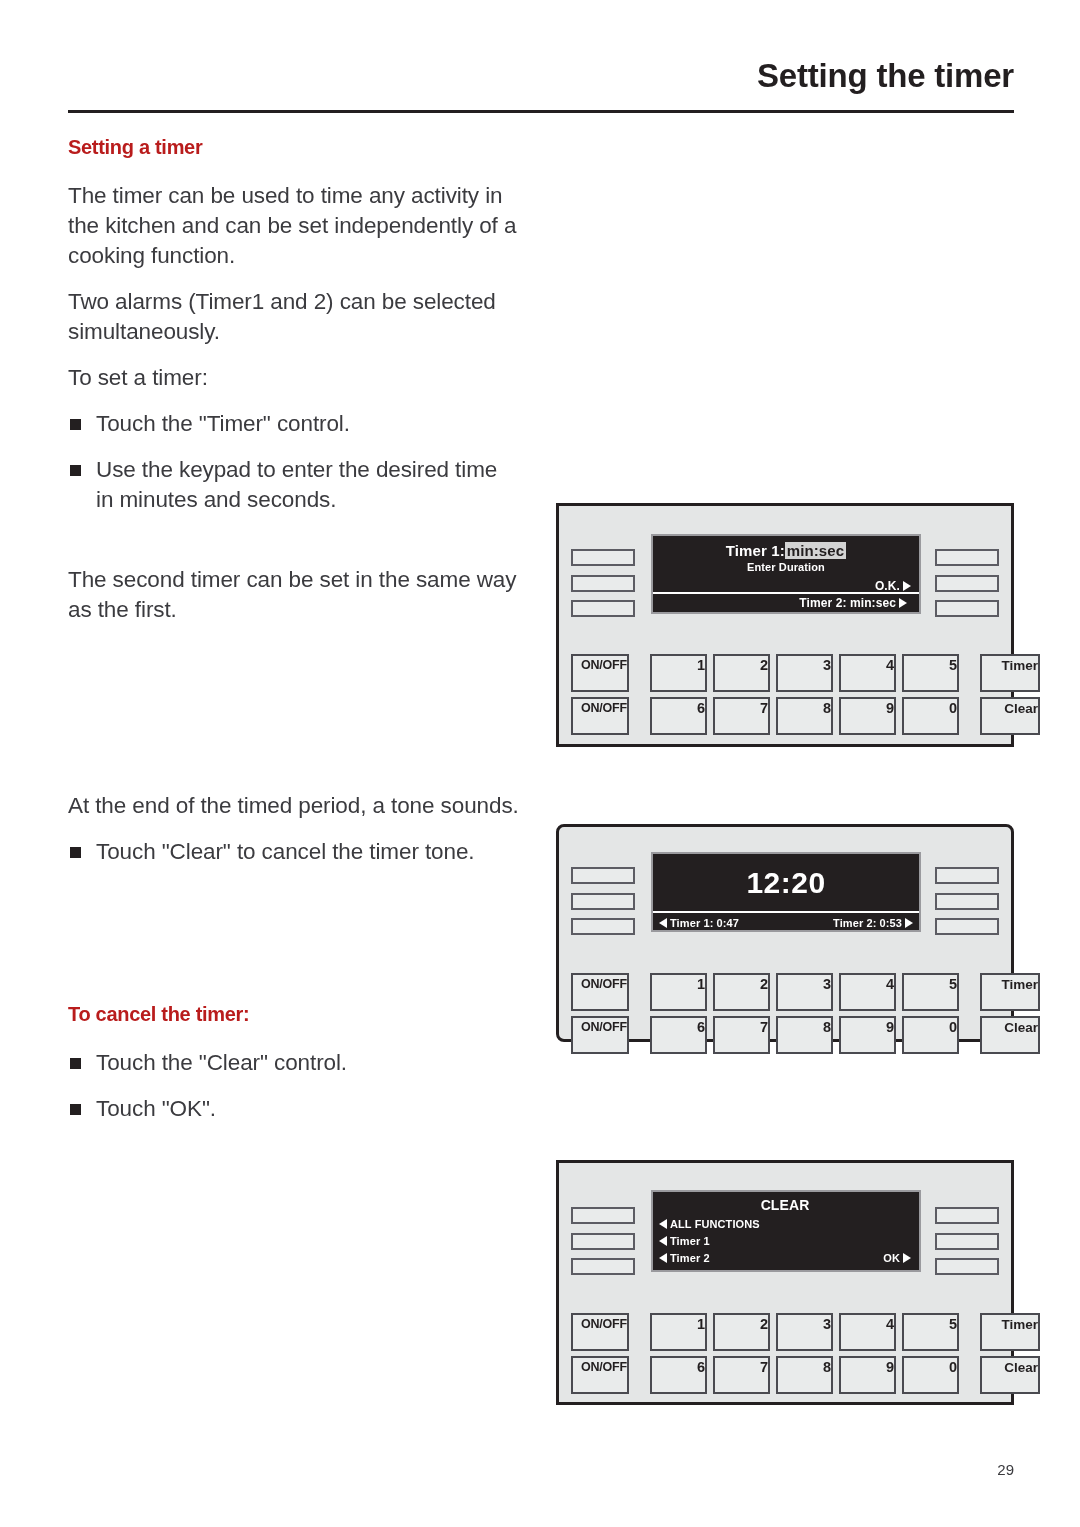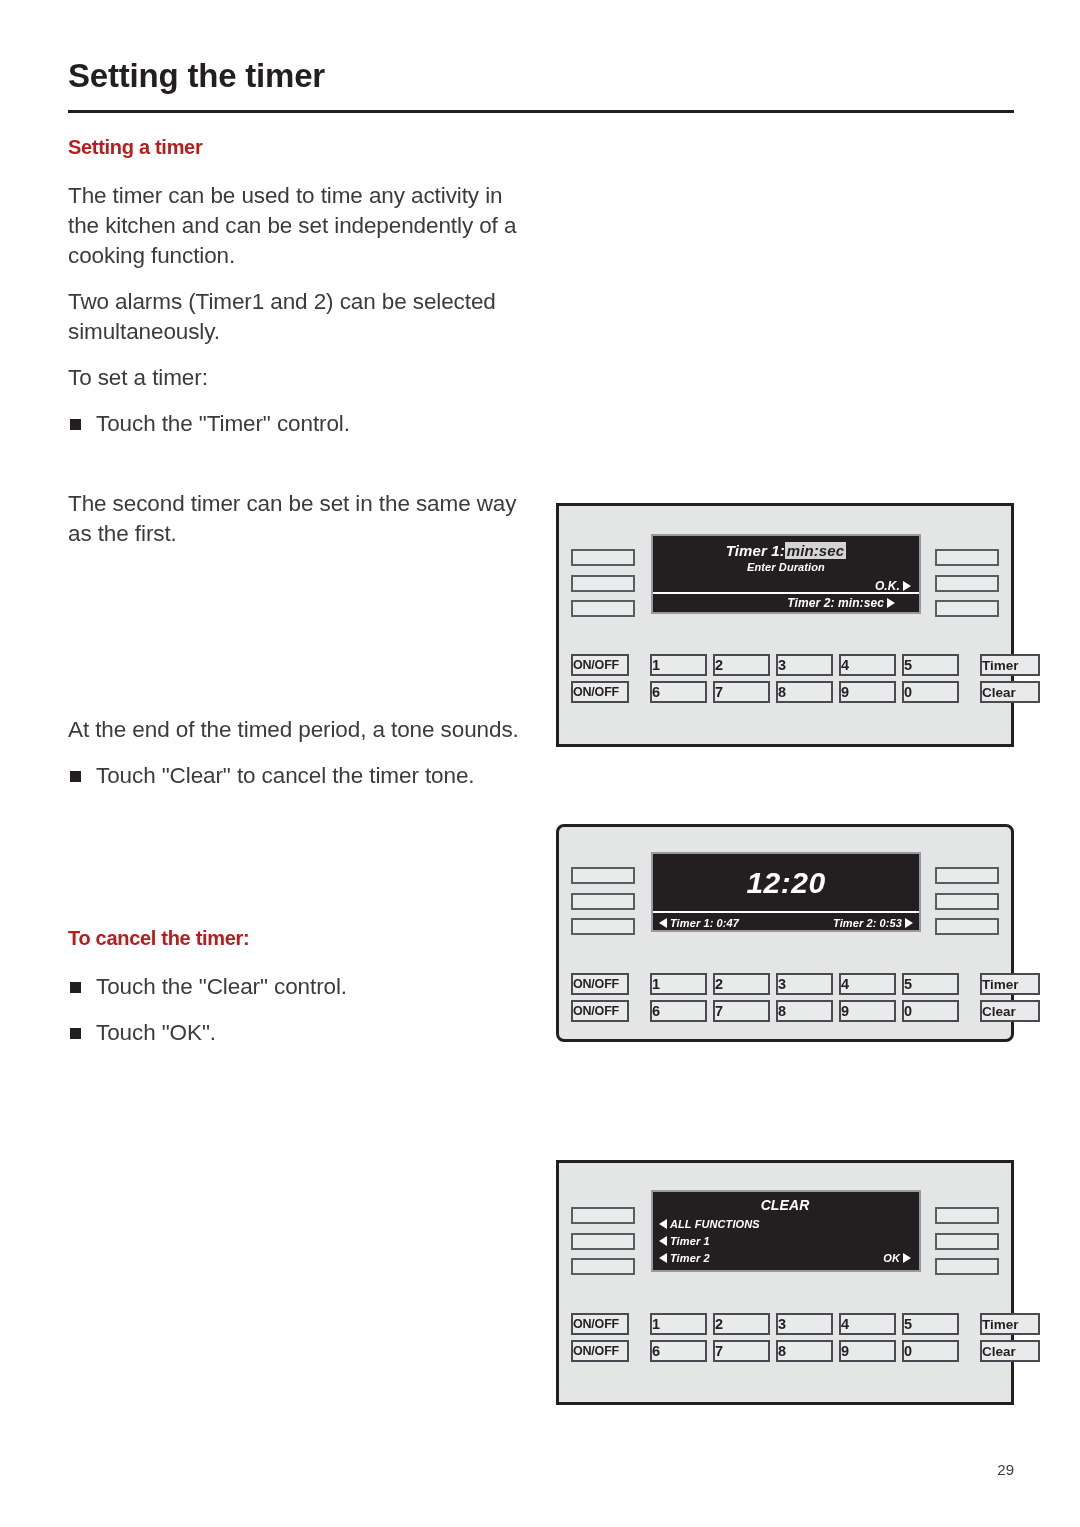--- a/index.html
+++ b/index.html
@@ -22,20 +22,21 @@
     width: 1080px;
     height: 1527px;
   }
 
   
   .header {
     position: absolute;
     left: 68px;
     top: 58px;
     width: 946px;
+    text-align: right;
   }
   .header-title {
     font-size: 33px;
     font-weight: bold;
     letter-spacing: -0.2px;
     color: #231f20;
     line-height: 1.1;
   }
   .header-rule {
     position: absolute;
@@ -117,21 +118,20 @@
     border: 2px solid #5c5c63;
     background: #e9ebeb;
   }
 
   
   .display {
     position: absolute;
     box-sizing: border-box;
     background: #231f20;
     border: 2px solid #9a9a9e;
-    font-style: italic;
   }
   .disp-main {
     position: relative;
     width: 100%;
     box-sizing: border-box;
   }
   .disp-bar {
     position: relative;
     box-sizing: border-box;
     border-top: 2px solid #ffffff;
@@ -210,23 +210,23 @@
     align-items: center;
     gap: 6px;
   }
   .key {
     box-sizing: border-box;
     border: 2px solid #4a4a50;
     background: #e9ebeb;
     font-size: 14.5px;
     font-weight: bold;
     color: #231f20;
-    text-align: left;
+    text-align: right;
     line-height: 19px;
-    height: 22px;
+    height: 38px;
   }
   .key-onoff {
     width: 58px;
     font-size: 12.5px;
     letter-spacing: -0.2px;
   }
   .key-num {
     width: 57px;
   }
   .key-fn {
@@ -260,20 +260,24 @@
 
     <h2 class="h2">Setting a timer</h2>
 
     <p class="para">The timer can be used to time any activity in the kitchen and can be set independently of a cooking function.</p>
     <p class="para">Two alarms (Timer1 and 2) can be selected simultaneously.</p>
     <p class="para">To set a timer:</p>
 
     <div class="bullet">
       <span class="sq"></span>
       <span>Touch the "Timer" control.</span>
+    </div>
+    <div class="bullet">
+      <span class="sq"></span>
+      <span>Use the keypad to enter the desired time in minutes and seconds.</span>
     </div>
 
     <div class="gap-a"></div>
 
     <p class="para">The second timer can be set in the same way as the first.</p>
 
     <div class="gap-b"></div>
 
     <p class="para">At the end of the timed period, a tone sounds.</p>
 
@@ -312,21 +316,21 @@
       </div>
 
       <div class="display" style="left:92px; top:28px; width:270px; height:80px;">
         <div class="disp-main" style="height:56px; padding:6px 8px 0 8px;">
           <div class="d-title">
             <span>Timer 1:</span><span class="hl">min:sec</span>
           </div>
           <div class="d-sub" style="margin-top:2px;">Enter Duration</div>
           <div class="d-right" style="margin-top:6px;"><span>O.K.</span><span class="arrow-r"></span></div>
         </div>
-        <div class="disp-bar" style="height:20px; padding:2px 24px 0 8px;">
+        <div class="disp-bar" style="height:20px; padding:2px 12px 0 8px;">
           <div class="d-right"><span>Timer 2: min:sec</span><span class="arrow-r"></span></div>
         </div>
       </div>
 
       <div class="keypad" style="left:12px; top:148px;">
         <div class="keyrow">
           <div class="key key-onoff">ON/OFF</div>
           <div class="keysep"></div>
           <div class="key key-num">1</div>
           <div class="key key-num">2</div>

